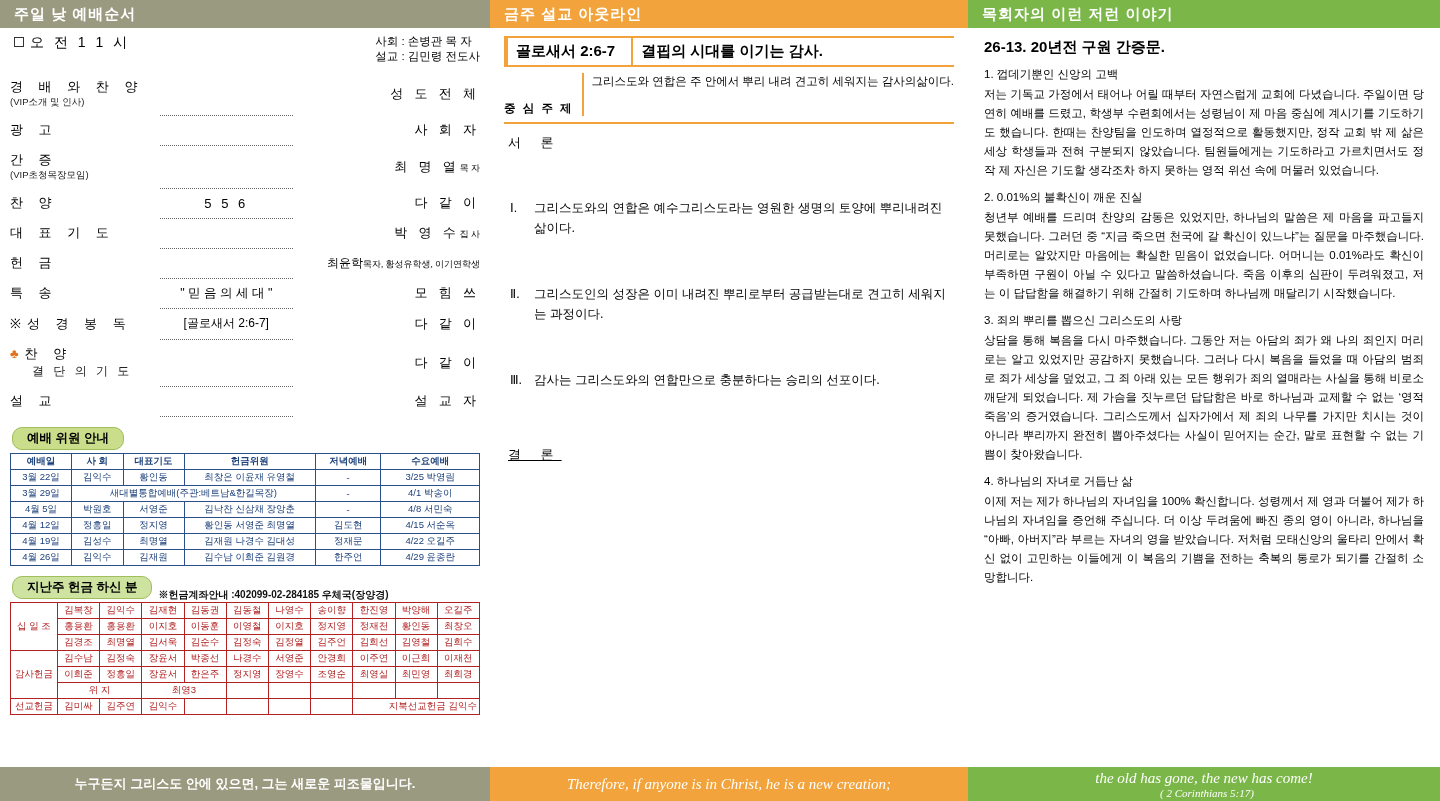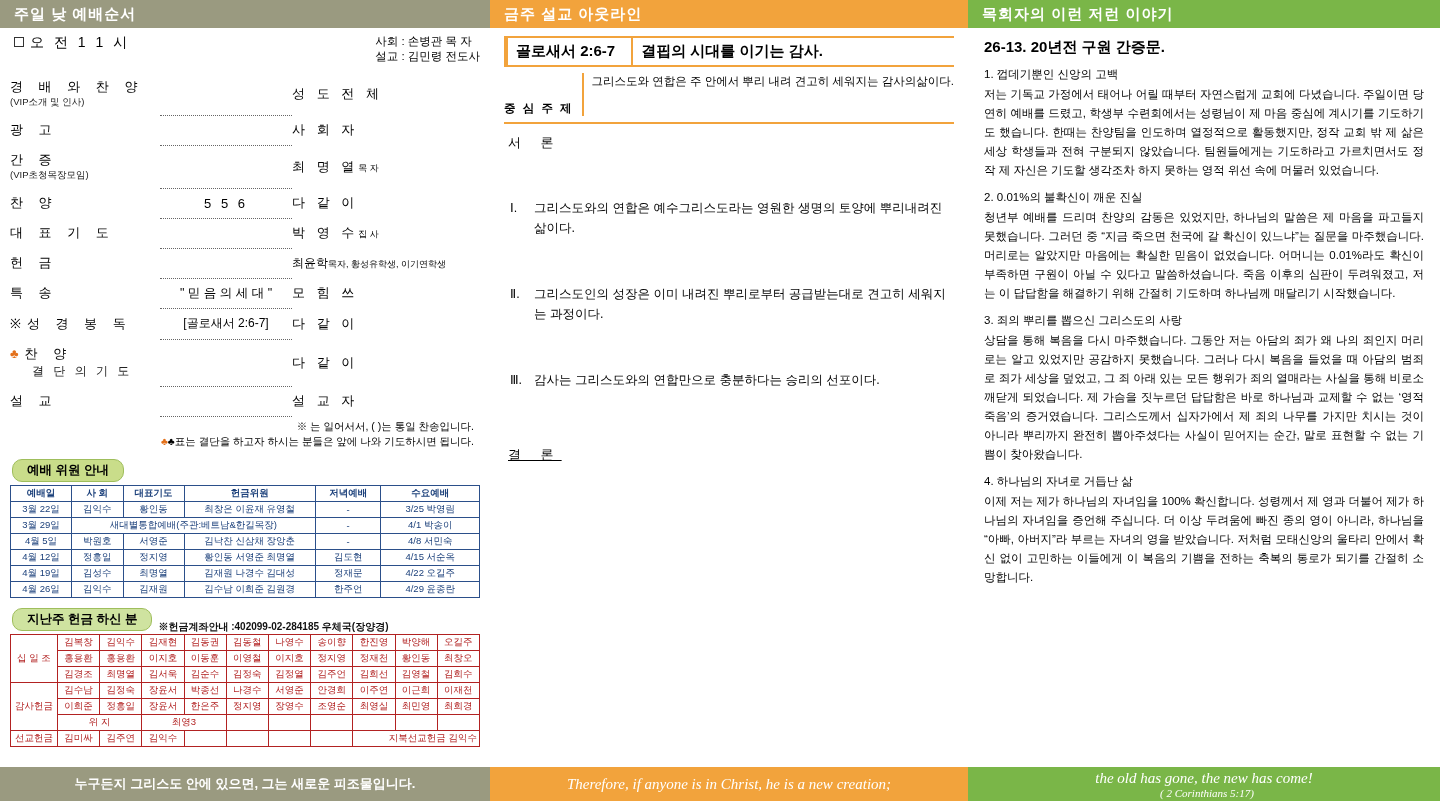--- a/index.html
+++ b/index.html
@@ -42,21 +42,21 @@
   .top-roles { display:flex; justify-content:space-between; align-items:flex-start; font-size:12px; }
   .time-line { font-size:14px; letter-spacing:3px; padding-left:4px; }
   .time-box { display:inline-block; width:10px; height:10px; border:1px solid #333; margin-right:6px; }
   .roles { text-align:left; font-size:11.5px; line-height:15px; }
 
   table.order { width:100%; border-collapse:collapse; margin-top:8px; font-size:13px; }
   table.order td { padding:6px 0; vertical-align:middle; }
   .o-item { width:150px; letter-spacing:6px; padding-left:24px; white-space:nowrap; }
   .o-item .sub { display:block; letter-spacing:0px; font-size:9.5px; color:#222; padding-left:0; }
   .o-dots { border-bottom:1px dotted #666; position:relative; top:-4px; }
-  .o-who { white-space:nowrap; letter-spacing:4px; padding-left:6px; }
+  .o-who { text-align:right; white-space:nowrap; letter-spacing:4px; padding-left:6px;font-family:Liberation Serif, serif; }
   .o-who .small { font-size:9px; letter-spacing:0; }
   .o-who.nospace { letter-spacing:0px; font-size:12px; }
   .mark { color:#e3701a; }
 
   .notes { text-align:right; font-size:10.5px; line-height:15px; margin-top:2px; padding-right:6px;}
 
   .sec-title { display:inline-block; background:#c9dd8a; border-radius:10px; padding:2px 14px;
                font-size:12.5px; font-weight:bold; margin:10px 0 3px 2px; border:1px solid #9fbe5c;}
   .sec-title.orange { background:#cfe3a0; }
 
@@ -162,24 +162,20 @@
           <td class="o-who">다    같    이</td>
         </tr>
         <tr>
           <td class="o-item"><span>설            교</span></td>
           <td class="o-dots"></td>
           <td class="o-who">설   교   자</td>
         </tr>
       </tbody>
         </table>
 
-      <div class="notes">
-        <div>※ 는 일어서서, (      )는 통일 찬송입니다.</div>
-        <div><span class="mark">♣</span><span>♣표는 결단을 하고자 하시는 분들은 앞에 나와 기도하시면 됩니다.</span></div>
-      </div>
 
       <div class="sec-title">예배 위원 안내</div>
       <table class="grid">
         <tbody>
             <tr>
           <th style="width:13%">예배일</th>
           <th style="width:11%">사 회</th>
           <th style="width:13%">대표기도</th>
           <th style="width:28%">헌금위원</th>
           <th style="width:14%">저녁예배</th>

